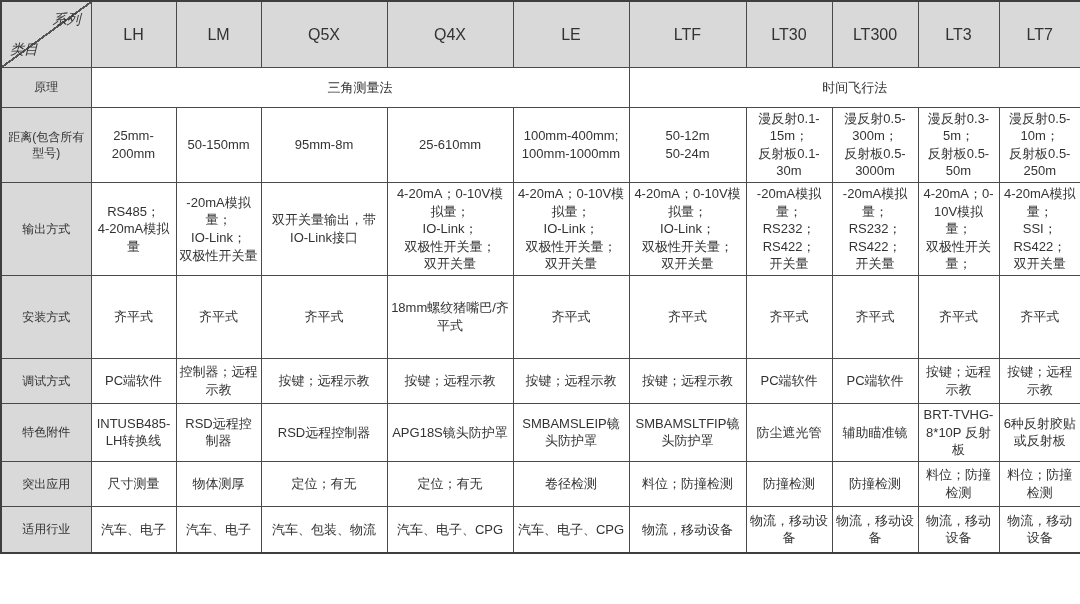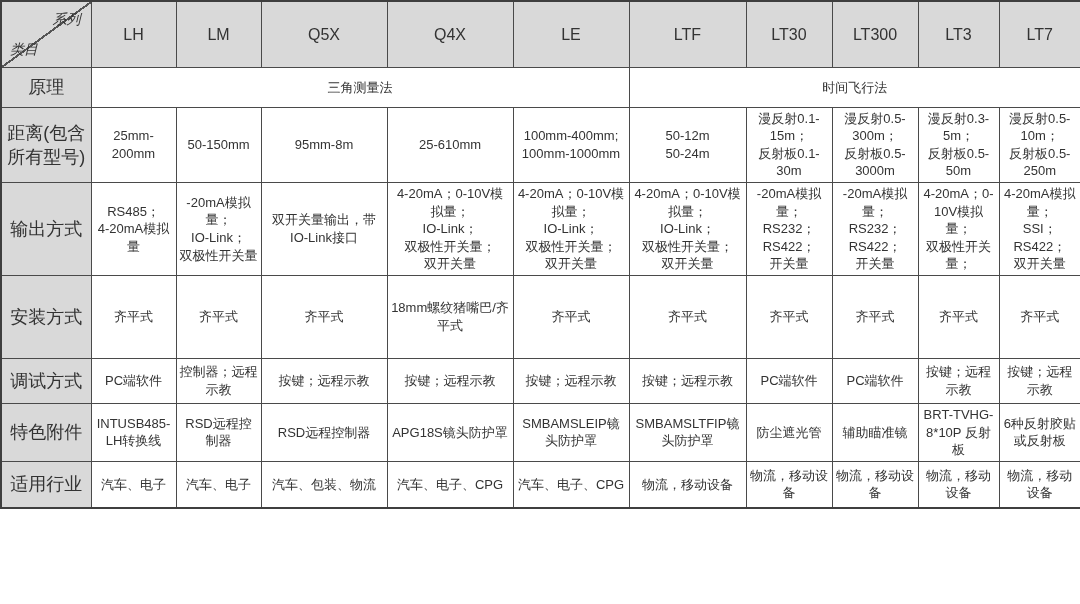--- a/index.html
+++ b/index.html
@@ -3,21 +3,21 @@
 <meta charset="utf-8">
 <style>
   html,body{margin:0;padding:0;background:#ffffff;}
   body{width:1080px;height:604px;overflow:hidden;
        font-family:"Liberation Sans","DejaVu Sans",sans-serif;color:#333;}
   table{border-collapse:collapse;table-layout:fixed;width:1078px;margin:0;
         border:2px solid #3f3f3f;}
   td,th{border:1px solid #4a4a4a;padding:2px 3px;text-align:center;
         vertical-align:middle;font-weight:400;white-space:pre-line;
         word-break:break-word;line-height:1.35;}
-  th{background:#d9d9d9;font-size:18px;}
+  th{background:#d9d9d9;font-size:12px;}
   td{background:#ffffff;font-size:13px;}
   tr.head th{font-size:16px;height:55px;}
   tr.r-principle{height:40px;}
   tr.r-distance{height:65px;}
   tr.r-output{height:93px;}
   tr.r-stability{height:84px;}
   tr.r-install{height:83px;}
   tr.r-debug{height:45px;}
   tr.r-accessory{height:47px;}
   tr.r-app{height:45px;}
@@ -162,20 +162,33 @@
     <td>RSD远程控制器</td>
     <td>APG18S镜头防护罩</td>
     <td>SMBAMSLEIP镜头防护罩</td>
     <td>SMBAMSLTFIP镜头防护罩</td>
     <td>防尘遮光管</td>
     <td>辅助瞄准镜</td>
     <td>BRT-TVHG-8*10P 反射板</td>
     <td>6种反射胶贴或反射板</td>
   </tr>
 
+  <tr class="r-app">
+    <th>突出应用</th>
+    <td>尺寸测量</td>
+    <td>物体测厚</td>
+    <td>定位；有无</td>
+    <td>定位；有无</td>
+    <td>卷径检测</td>
+    <td>料位；防撞检测</td>
+    <td>防撞检测</td>
+    <td>防撞检测</td>
+    <td>料位；防撞检测</td>
+    <td>料位；防撞检测</td>
+  </tr>
 
   <tr class="r-industry">
     <th>适用行业</th>
     <td>汽车、电子</td>
     <td>汽车、电子</td>
     <td>汽车、包装、物流</td>
     <td>汽车、电子、CPG</td>
     <td>汽车、电子、CPG</td>
     <td>物流，移动设备</td>
     <td>物流，移动设备</td>

